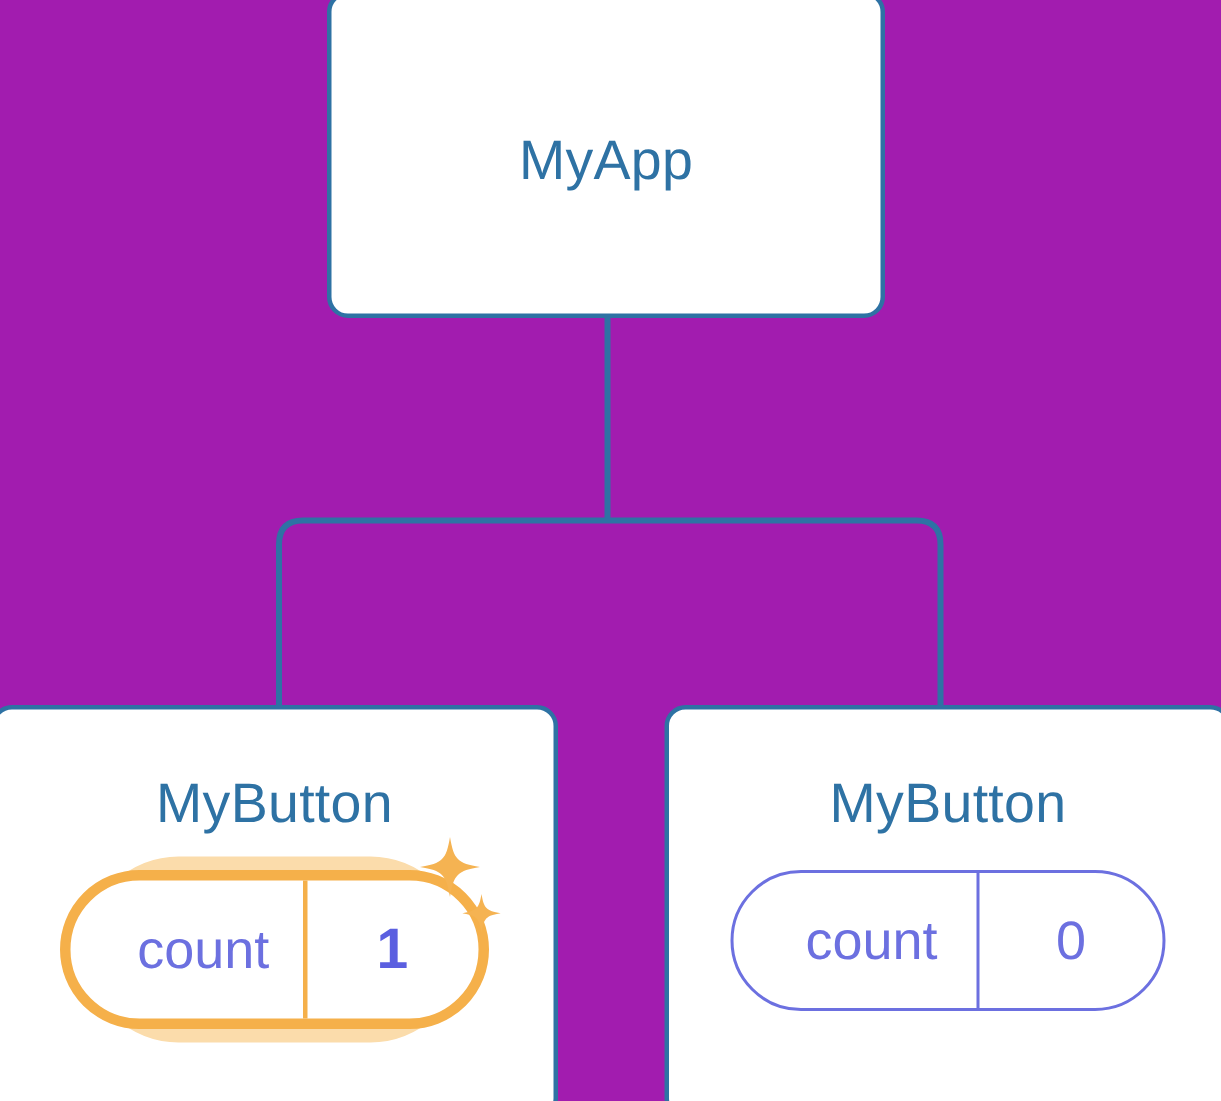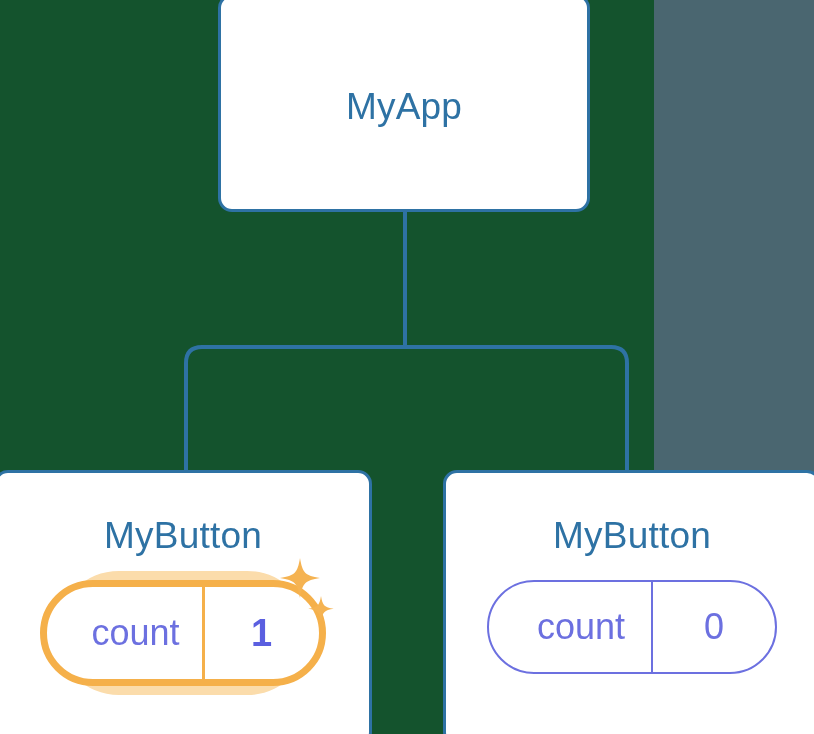--- a/index.html
+++ b/index.html
@@ -9,23 +9,23 @@
   }
   body {
     width: 814px;
     height: 734px;
     overflow: hidden;
     font-family: "Liberation Sans", sans-serif;
     background: #4a6670;
   }
   #stage {
     position: relative;
-    width: 654px;
+    width: 814px;
     height: 734px;
-    background: #14532d;
+    background: #a21caf;
   }
 
   
   #connectors {
     position: absolute;
     left: 0;
     top: 0;
     width: 814px;
     height: 734px;
     pointer-events: none;

